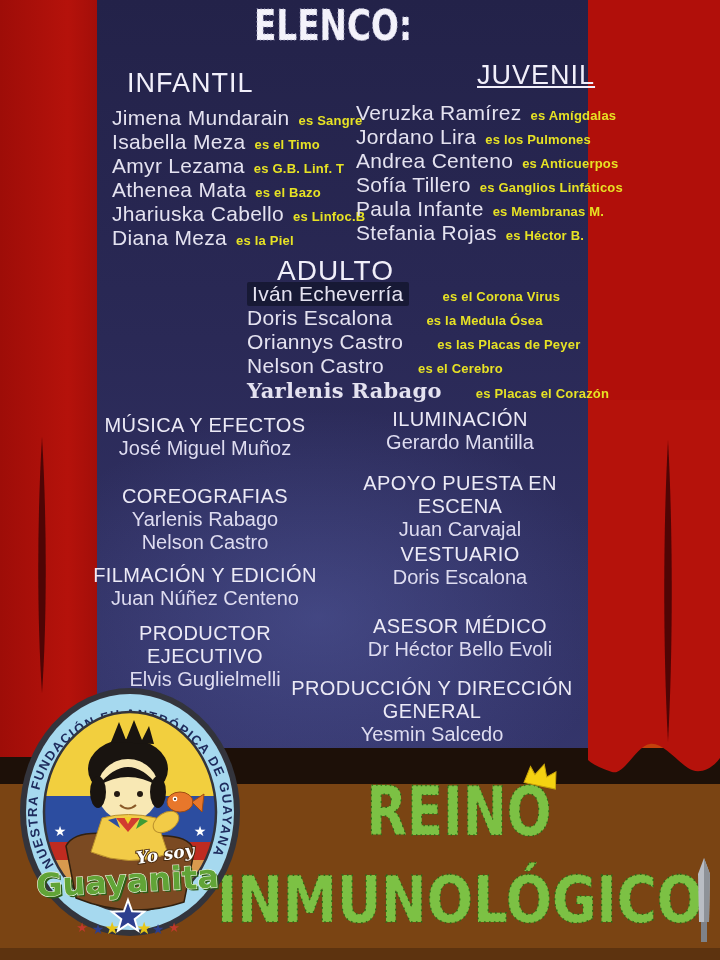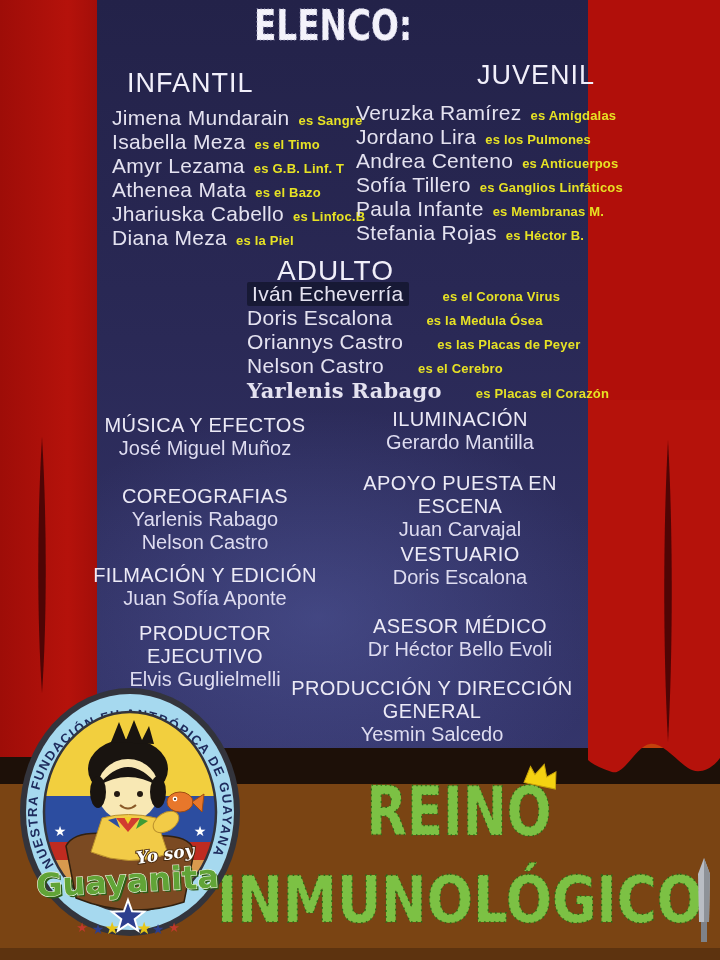--- a/index.html
+++ b/index.html
@@ -82,21 +82,21 @@
     <path d="M0,0 H132 V758 C122,772 108,774 100,768 C88,760 74,742 62,744 C48,746 36,776 24,772 C12,768 4,764 0,760 Z" fill="#b5120b"></path>
     <path d="M0,0 H132 V400 H0 Z" fill="#ad0e09" opacity="0.45"></path>
     <path d="M80,440 C85,530 85,650 80,742 C75,650 75,530 80,440 Z" fill="#4f0505"></path>
   </svg>
 
   <svg class="elenco-svg" width="300" height="55">
     <text class="elenco-text" x="150" y="40" text-anchor="middle" textLength="158" lengthAdjust="spacingAndGlyphs">ELENCO:</text>
   </svg>
 
   <div class="section-header" style="left:127px;top:68px;">INFANTIL</div>
-  <div class="section-header" style="left:477px;top:60px;">JUVENIL</div>
+  <div class="section-header" style="left:477px;top:60px;text-decoration:underline;">JUVENIL</div>
   <div class="section-header" style="left:277px;top:255px;font-size:28px;">ADULTO</div>
 
   <div class="cast-col" style="left:112px;top:106px;">
     <div class="member">
       <span class="member-name">Jimena Mundarain</span>
       <span class="member-role">es Sangre</span>
     </div>
     <div class="member">
       <span class="member-name">Isabella Meza</span>
       <span class="member-role">es el Timo</span>
@@ -173,21 +173,21 @@
     <div class="credit-title">MÚSICA Y EFECTOS</div>
     <div class="credit-name">José Miguel Muñoz</div>
   </div>
   <div class="credit-block" style="left:80px;top:485px;width:250px;">
     <div class="credit-title">COREOGRAFIAS</div>
     <div class="credit-name">Yarlenis Rabago</div>
     <div class="credit-name">Nelson Castro</div>
   </div>
   <div class="credit-block" style="left:80px;top:564px;width:250px;">
     <div class="credit-title">FILMACIÓN Y EDICIÓN</div>
-    <div class="credit-name">Juan Sofía Aponte</div>
+    <div class="credit-name">Juan Núñez Centeno</div>
   </div>
   <div class="credit-block" style="left:80px;top:622px;width:250px;">
     <div class="credit-title">PRODUCTOR EJECUTIVO</div>
     <div class="credit-name">Elvis Guglielmelli</div>
   </div>
 
   <div class="credit-block" style="left:330px;top:408px;width:260px;">
     <div class="credit-title">ILUMINACIÓN</div>
     <div class="credit-name">Gerardo Mantilla</div>
   </div>

